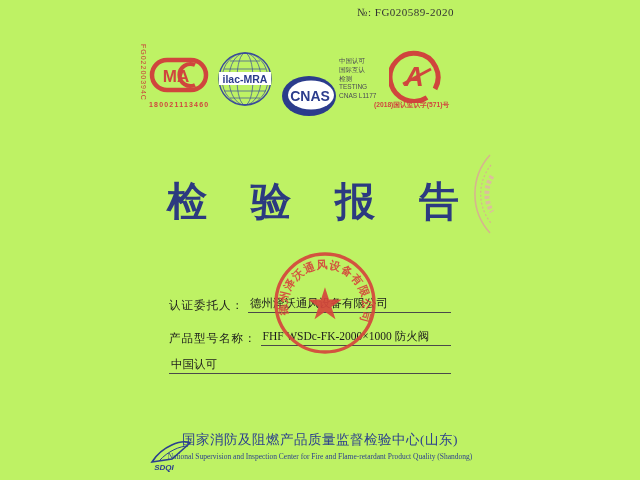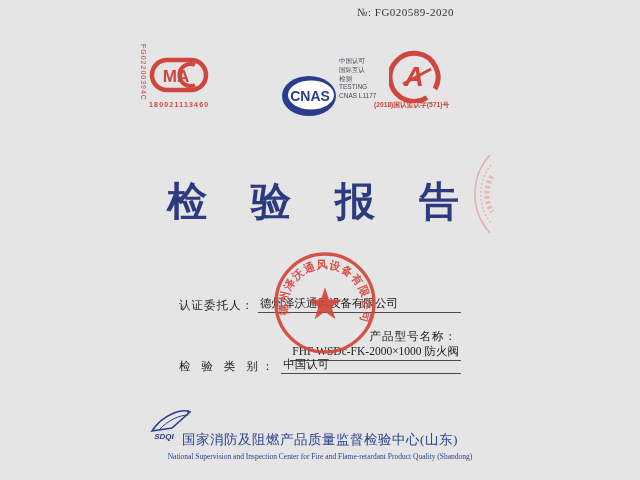--- a/index.html
+++ b/index.html
@@ -1,16 +1,16 @@
 <!DOCTYPE html>
 <html><head>
 <meta charset="utf-8">
 <style>
   html,body{margin:0;padding:0;background:#fff;}
-  #page{position:relative;width:640px;height:480px;background:#e5e5e5;overflow:hidden;
+  #page{position:relative;width:640px;height:480px;background:#bef264;overflow:hidden;
         font-family:"Liberation Serif","DejaVu Serif",serif;color:#222;}
   .abs{position:absolute;}
 
   
   .report-no{left:357px;top:6px;font-size:11px;color:#333;letter-spacing:.5px;}
 
   
   .side-code{left:147px;top:44px;font-size:7px;color:#c9403a;letter-spacing:1px;
              transform:rotate(90deg);transform-origin:0 0;white-space:nowrap;
              font-family:"Liberation Sans",sans-serif;}
@@ -25,35 +25,35 @@
   .cal-note{left:374px;top:101px;font-size:6.7px;color:#d0453d;font-weight:bold;
             font-family:"Liberation Sans",sans-serif;white-space:nowrap;}
 
   
   .title-cn{left:150px;top:174px;width:320px;text-align:center;font-size:40px;font-weight:bold;
             color:#2c3a80;letter-spacing:17px;text-indent:17px;white-space:nowrap;}
   .title-en{left:150px;top:214px;width:320px;text-align:center;font-size:15px;font-weight:bold;
             color:#2c3a80;letter-spacing:4.5px;text-indent:4.5px;}
 
   
-  .field-row{left:179px;width:282px;display:flex;align-items:flex-end;font-size:11.5px;color:#1b1b1b;}
+  .field-row{left:169px;width:282px;display:flex;align-items:flex-end;font-size:11.5px;color:#1b1b1b;}
   .field-row .lbl{white-space:nowrap;padding-right:4px;letter-spacing:1px;}
   .field-row .val{flex:1;border-bottom:1px solid #4a4a4a;padding:0 2px 1px 2px;white-space:nowrap;
                   overflow:hidden;}
   .row-1{top:296px;}
-  .row-2{top:329px;flex-direction:column;}
+  .row-2{top:329px;}
   .row-3{top:357px;}
   .row-3 .lbl{letter-spacing:4px;}
 
   
   .stamp{left:271px;top:249px;opacity:.92;}
   .ghost-stamp{left:456px;top:152px;opacity:.75;}
 
   
-  .footer-logo{left:150px;top:407px;}
+  .footer-logo{left:150px;top:438px;}
   .footer-cn{left:120px;top:431px;width:400px;text-align:center;font-size:13.5px;font-weight:normal;
              color:#2b3f8e;letter-spacing:.5px;white-space:nowrap;}
   .footer-en{left:120px;top:452px;width:400px;text-align:center;font-size:7.5px;color:#2b3f8e;
              white-space:nowrap;}
 </style>
 </head>
 <body>
 
 <div id="page">
 
@@ -63,20 +63,34 @@
 
   <div class="abs cma-block">
     <svg width="60" height="40" viewBox="0 0 60 40">
       <rect x="3" y="4" width="54" height="30" rx="15" fill="none" stroke="#d0453d" stroke-width="4.5"></rect>
       <path d="M46,9 A11,11 0 1 0 46,29" fill="none" stroke="#d0453d" stroke-width="4"></path>
       <text x="27" y="26" text-anchor="middle" font-size="17" font-weight="bold" font-family="Liberation Sans, sans-serif" fill="#d0453d">MA</text>
     </svg>
     <div class="cma-num">180021113460</div>
   </div>
 
+  <div class="abs ilac-block">
+    <svg width="58" height="58" viewBox="0 0 58 58">
+      <circle cx="29" cy="29" r="26" fill="none" stroke="#3a4a9b" stroke-width="1.4"></circle>
+      <ellipse cx="29" cy="29" rx="8" ry="26" fill="none" stroke="#3a4a9b" stroke-width=".7"></ellipse>
+      <ellipse cx="29" cy="29" rx="16" ry="26" fill="none" stroke="#3a4a9b" stroke-width=".7"></ellipse>
+      <ellipse cx="29" cy="29" rx="23" ry="26" fill="none" stroke="#3a4a9b" stroke-width=".7"></ellipse>
+      <line x1="14" y1="11" x2="44" y2="11" stroke="#3a4a9b" stroke-width=".7"></line>
+      <line x1="8" y1="19" x2="50" y2="19" stroke="#3a4a9b" stroke-width=".7"></line>
+      <line x1="8" y1="41" x2="50" y2="41" stroke="#3a4a9b" stroke-width=".7"></line>
+      <line x1="14" y1="48" x2="44" y2="48" stroke="#3a4a9b" stroke-width=".7"></line>
+      <rect x="3" y="22" width="52" height="13" fill="#ffffff"></rect>
+      <text x="29" y="32.5" text-anchor="middle" font-size="10.5" font-weight="bold" font-family="Liberation Sans, sans-serif" fill="#2b3c8c">ilac-MRA</text>
+    </svg>
+  </div>
 
   <div class="abs cnas-block">
     <svg width="58" height="50" viewBox="0 0 58 50">
       <ellipse cx="29" cy="25" rx="27" ry="20" fill="#2b3c8c"></ellipse>
       <ellipse cx="31" cy="24" rx="23" ry="14.5" fill="#ffffff"></ellipse>
       <text x="30" y="29.5" text-anchor="middle" font-size="14" font-weight="bold" font-family="Liberation Sans, sans-serif" fill="#2b3c8c">CNAS</text>
     </svg>
   </div>
 
   <div class="abs cnas-text">
@@ -106,21 +120,20 @@
 
   <div class="abs field-row row-1">
     <span class="lbl">认证委托人：</span>
     <span class="val">德州泽沃通风设备有限公司</span>
   </div>
   <div class="abs field-row row-2">
     <span class="lbl">产品型号名称：</span>
     <span class="val">FHF WSDc-FK-2000×1000 防火阀</span>
   </div>
   <div class="abs field-row row-3">
-    <span class="lbl">检 验 类 别：</span>
     <span class="val">中国认可</span>
   </div>
 
   <svg class="abs stamp" width="108" height="108" viewBox="0 0 108 108">
     <circle cx="54" cy="54" r="49" fill="none" stroke="#d5463c" stroke-width="3.4"></circle>
     <defs>
       <path id="stampArc" d="M17.5,68 A38,38 0 1 1 90.5,68" fill="none"></path>
     </defs>
     <text font-size="11" font-weight="bold" fill="#d5463c" font-family="Liberation Sans, sans-serif" letter-spacing="1">
       <textPath href="#stampArc" startOffset="2">德州泽沃通风设备有限公司</textPath>

